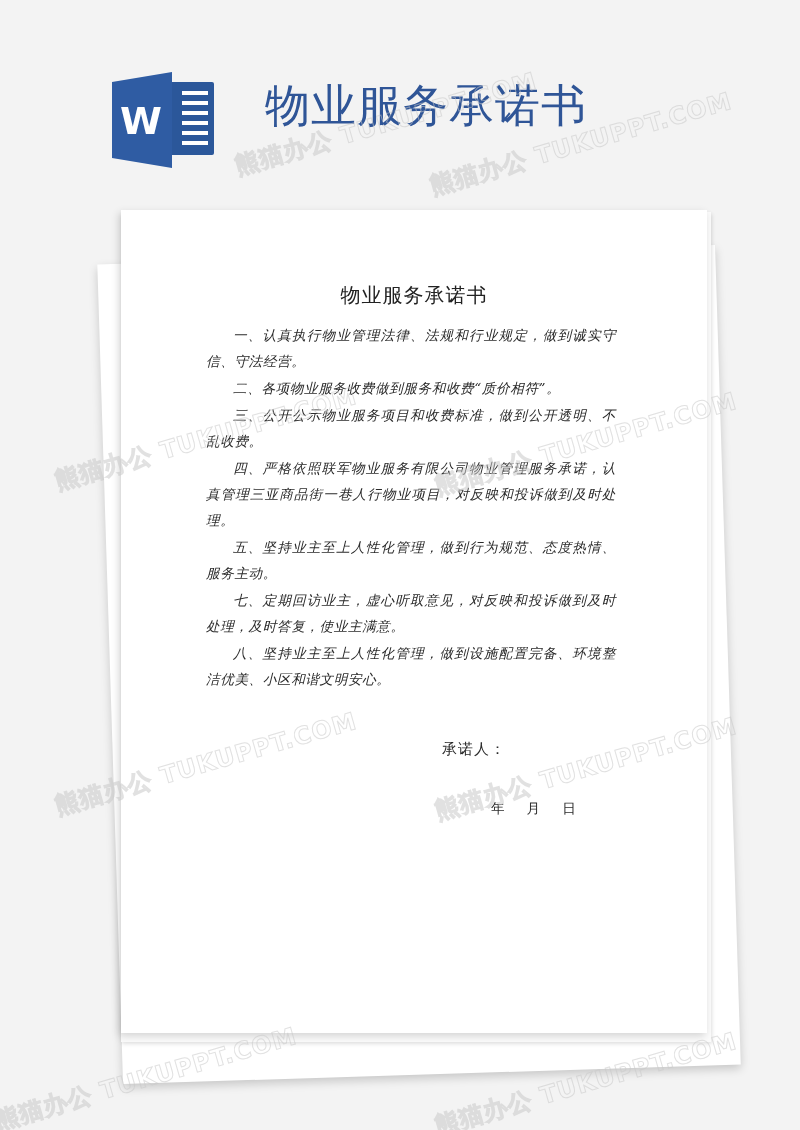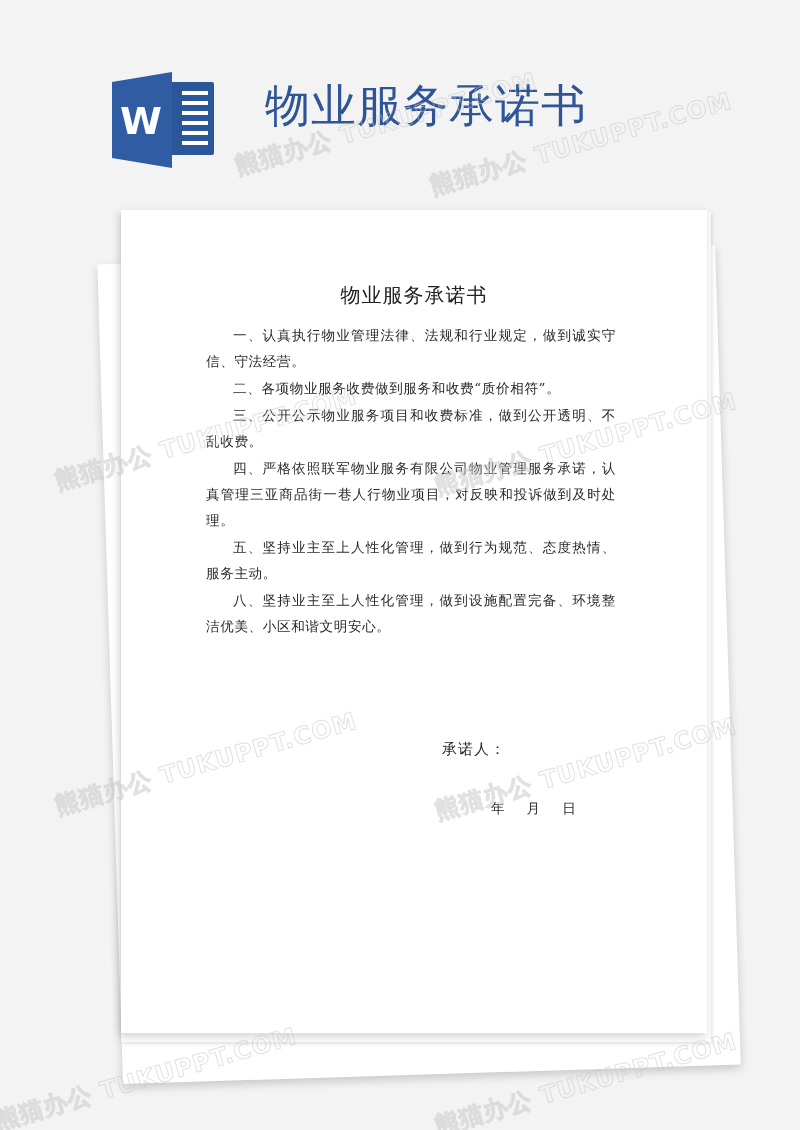--- a/index.html
+++ b/index.html
@@ -95,20 +95,21 @@
     width: 410px;
     font-size: 13.6px;
     color: #2a2a2a;
     line-height: 26px;
   }
   .doc-body p {
     margin: 0 0 1px 0;
     text-indent: 27px;
     text-align: justify;
     letter-spacing: 0.6px;
+    font-style: italic;
   }
   .signer {
     position: absolute;
     left: 321px;
     top: 530px;
     font-size: 15px;
     color: #2a2a2a;
     letter-spacing: 1px;
   }
   .date-line {
@@ -147,20 +148,21 @@
 <div class="sheet-back-right"></div>
 
 <div class="page">
   <div class="doc-title">物业服务承诺书</div>
   <div class="doc-body">
     <p>一、认真执行物业管理法律、法规和行业规定，做到诚实守信、守法经营。</p>
     <p>二、各项物业服务收费做到服务和收费“质价相符”。</p>
     <p>三、公开公示物业服务项目和收费标准，做到公开透明、不乱收费。</p>
     <p>四、严格依照联军物业服务有限公司物业管理服务承诺，认真管理三亚商品街一巷人行物业项目，对反映和投诉做到及时处理。</p>
     <p>五、坚持业主至上人性化管理，做到行为规范、态度热情、服务主动。</p>
+    <p>七、定期回访业主，虚心听取意见，对反映和投诉做到及时处理，及时答复，使业主满意。</p>
     <p>八、坚持业主至上人性化管理，做到设施配置完备、环境整洁优美、小区和谐文明安心。</p>
   </div>
   <div class="signer">承诺人：</div>
   <div class="date-line">
     <span>年</span><span class="gap"></span><span>月</span><span class="gap"></span><span>日</span>
   </div>
 </div>
 
 <div class="watermark" style="left:240px; top:150px;">熊猫办公 TUKUPPT.COM</div>
 <div class="watermark" style="left:435px; top:170px;">熊猫办公 TUKUPPT.COM</div>

